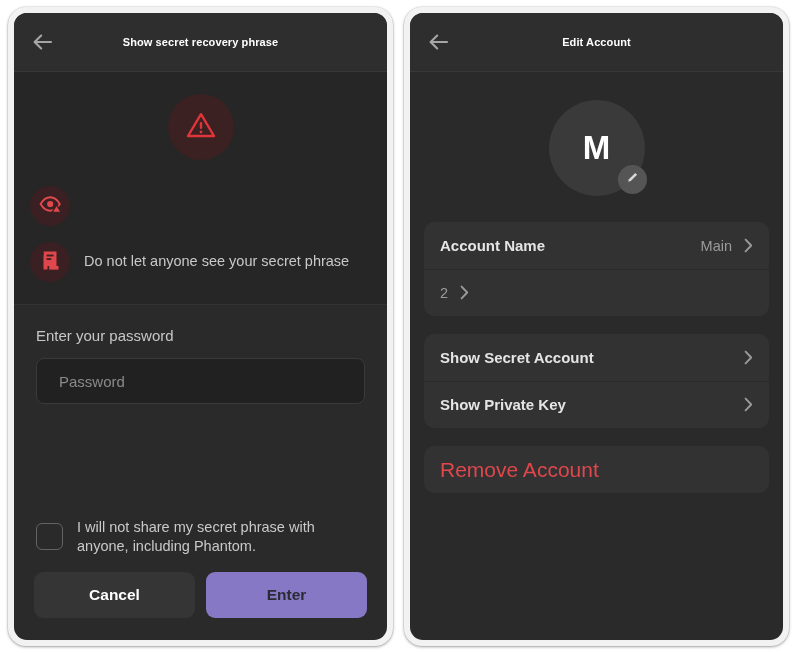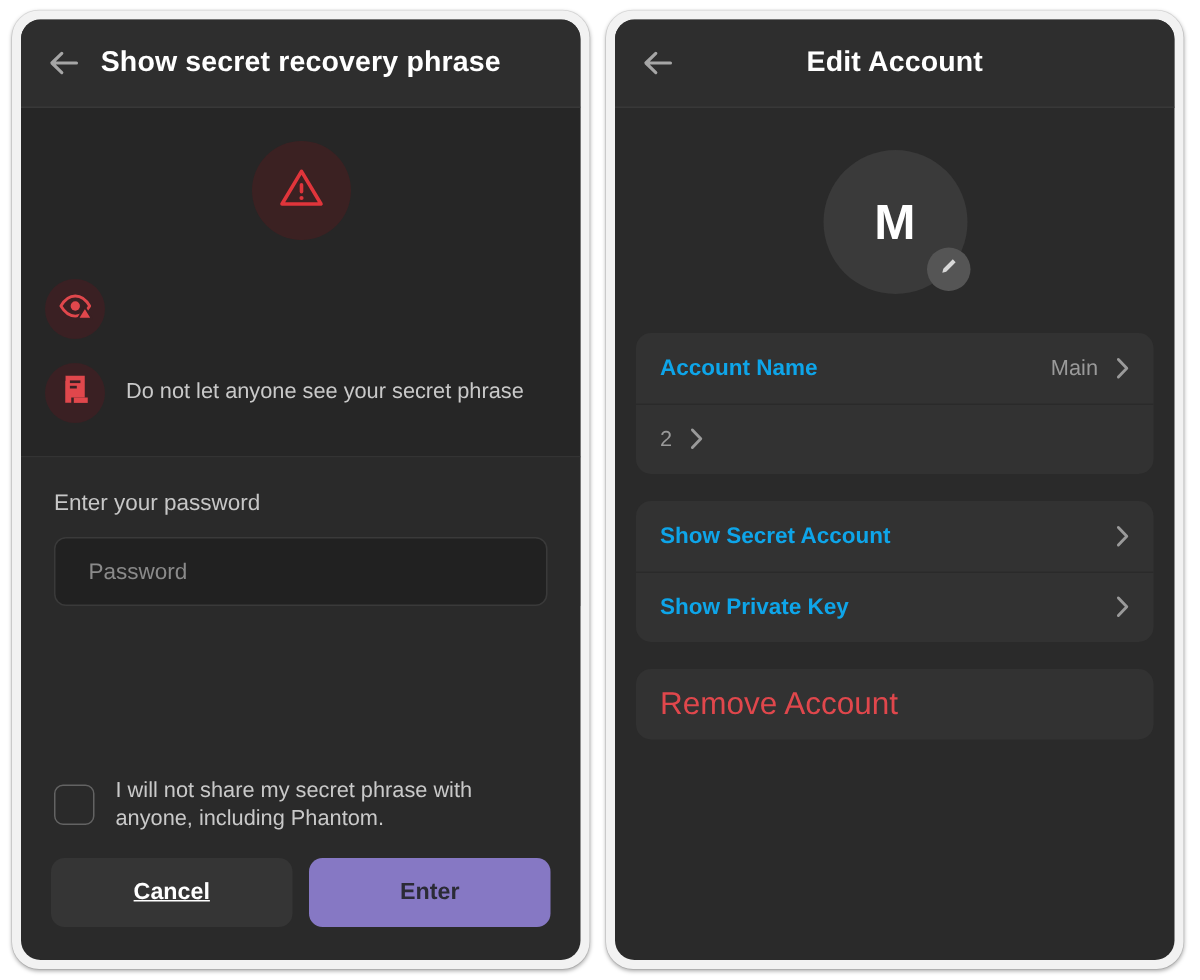--- a/index.html
+++ b/index.html
@@ -62,21 +62,21 @@
     transform: translateY(-50%);
     width: 30px; height: 30px;
     display: flex; align-items: center; justify-content: center;
     cursor: pointer;
   }
   .back-btn svg { display: block; }
   .hdr-title {
     width: 100%;
     text-align: center;
     color: #ffffff;
-    font-size: 19px;
+    font-size: 11px;
     font-weight: bold;
     letter-spacing: 0.1px;
   }
 
   
   .warn-sec {
     background: #262626;
     padding: 22px 0 20px 0;
     border-bottom: 1px solid #333333;
   }
@@ -163,21 +163,21 @@
   .btn {
     flex: 1;
     height: 46px;
     border-radius: 9px;
     border: none;
     font-size: 15.5px;
     font-weight: bold;
     font-family: "Liberation Sans", sans-serif;
     cursor: pointer;
   }
-  .btn-cancel { background: #353535; color: #ffffff; text-decoration: underline; }
+  .btn-cancel { background: #353535; color: #ffffff; }
   .btn-next   { background: #8678c4; color: #2b2b36; }
 
   
   .r-body {
     padding: 0 14px;
     display: flex;
     flex-direction: column;
     height: 100%;
     box-sizing: border-box;
   }
@@ -220,21 +220,21 @@
     position: relative;
   }
   .row + .row::before {
     content: "";
     position: absolute;
     left: 0; right: 0; top: 0;
     height: 1px;
     background: #2a2a2a;
   }
   .row-label {
-    color: #0ea5e9;
+    color: #e5e5e5;
     font-size: 15px;
     font-weight: bold;
     flex: 1;
   }
   .row-value {
     color: #9a9a9a;
     font-size: 14.5px;
     margin-right: 12px;
   }
   .chev { display: flex; align-items: center; }

